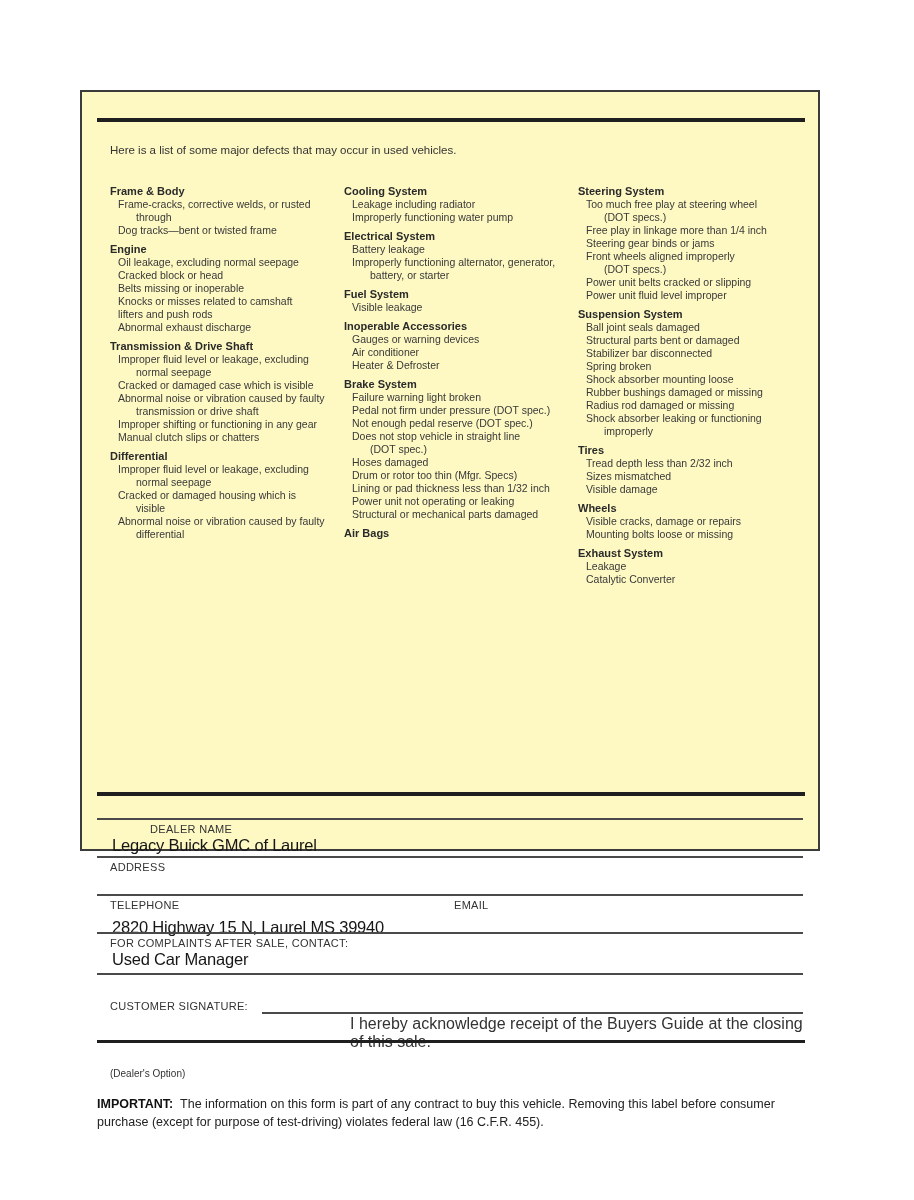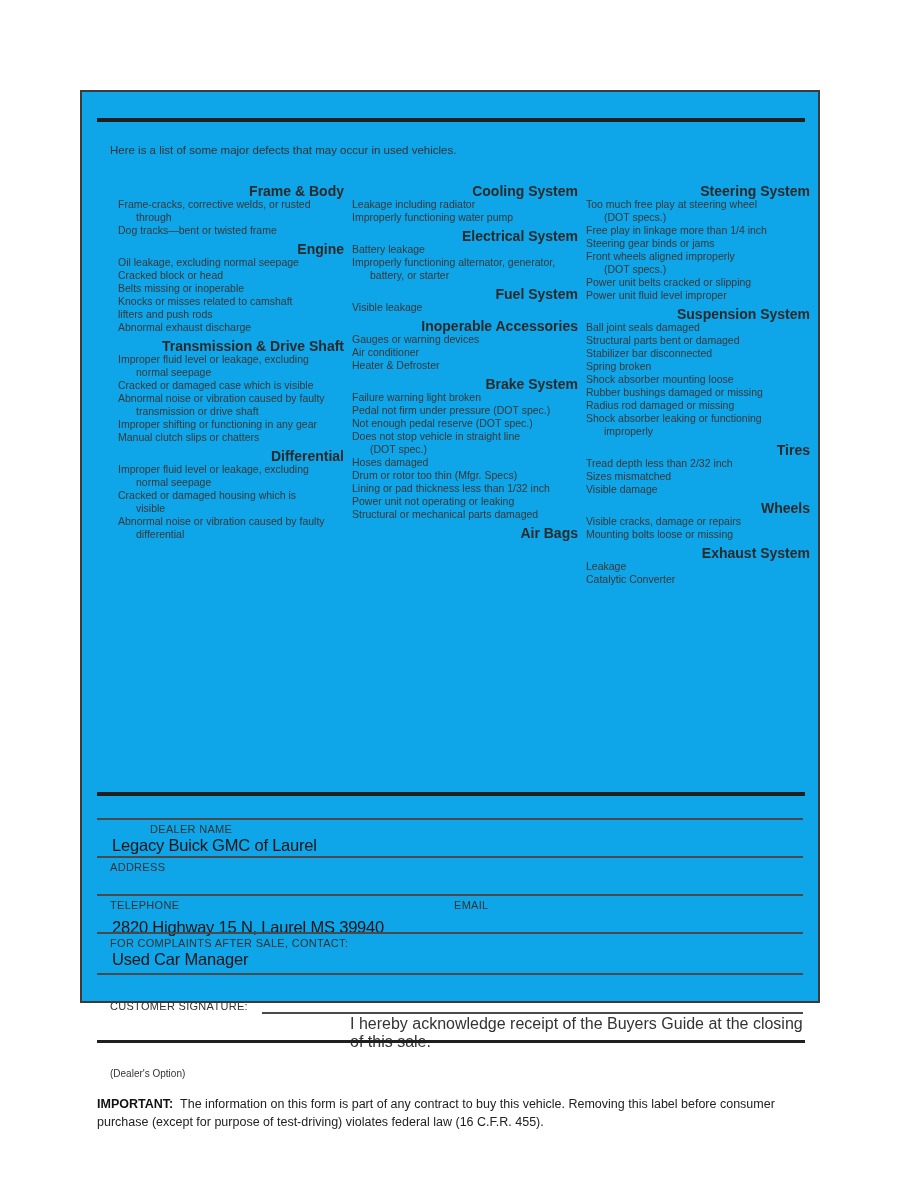--- a/index.html
+++ b/index.html
@@ -2,31 +2,31 @@
 <html><head>
 <meta charset="utf-8">
 <style>
   html,body{margin:0;padding:0;}
   body{
     width:914px;height:1200px;position:relative;background:#ffffff;
     font-family:"Liberation Sans", sans-serif;color:#2e2e2e;
     -webkit-font-smoothing:antialiased;
   }
   .page-box{
-    position:absolute;left:80px;top:90px;width:740px;height:913px;
-    border:2px solid #3b3b3b;background:#0ea5e9;box-sizing:border-box;
+    position:absolute;left:80px;top:90px;width:740px;height:761px;
+    border:2px solid #3b3b3b;background:#fef9c3;box-sizing:border-box;
   }
   .rule-thick{position:absolute;left:15px;right:13px;height:4px;background:#1f1f1f;}
   .rule-thin{position:absolute;left:15px;right:15px;height:2px;background:#4a4a4a;}
   .intro{position:absolute;left:28px;top:52px;font-size:11.5px;color:#333;}
   .columns{position:absolute;left:28px;top:93px;width:700px;display:flex;}
   .defect-col{width:234px;flex:0 0 auto;}
   .defect-col:last-child{width:232px;}
   .defect-section + .defect-section{margin-top:6px;}
-  .sec-title{font-weight:bold;font-size:14px;line-height:13px;color:#2a2a2a;white-space:nowrap;text-align:right;}
+  .sec-title{font-weight:bold;font-size:11px;line-height:13px;color:#2a2a2a;white-space:nowrap;}
   .defect-line{font-size:10.5px;line-height:13px;color:#383838;white-space:nowrap;}
   .defect-line.i1{padding-left:8px;}
   .defect-line.i2{padding-left:26px;}
   .field-label{
     position:absolute;left:28px;font-size:11px;color:#333;letter-spacing:.3px;
   }
   .field-value{
     position:absolute;left:30px;font-size:16.5px;color:#161616;letter-spacing:-0.2px;
   }
   .sig-line{position:absolute;left:180px;right:15px;height:2px;background:#4a4a4a;}

